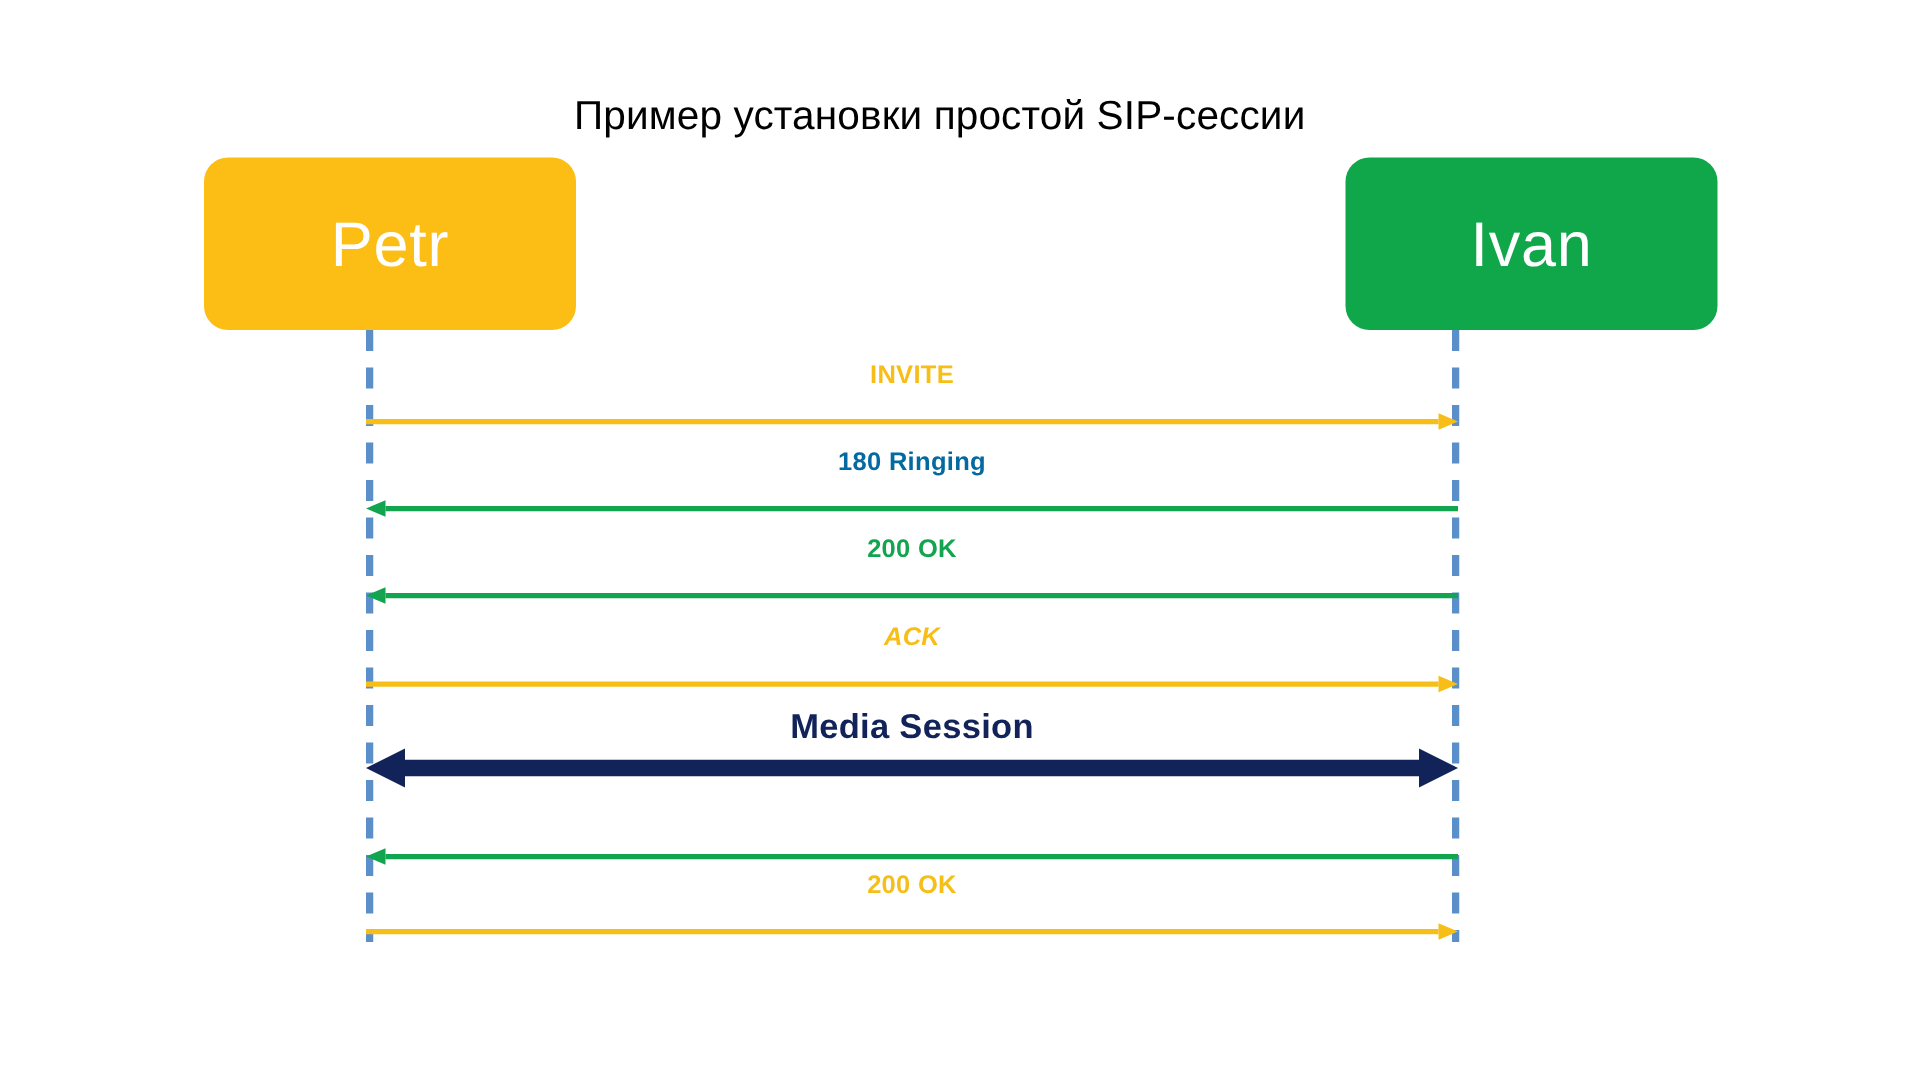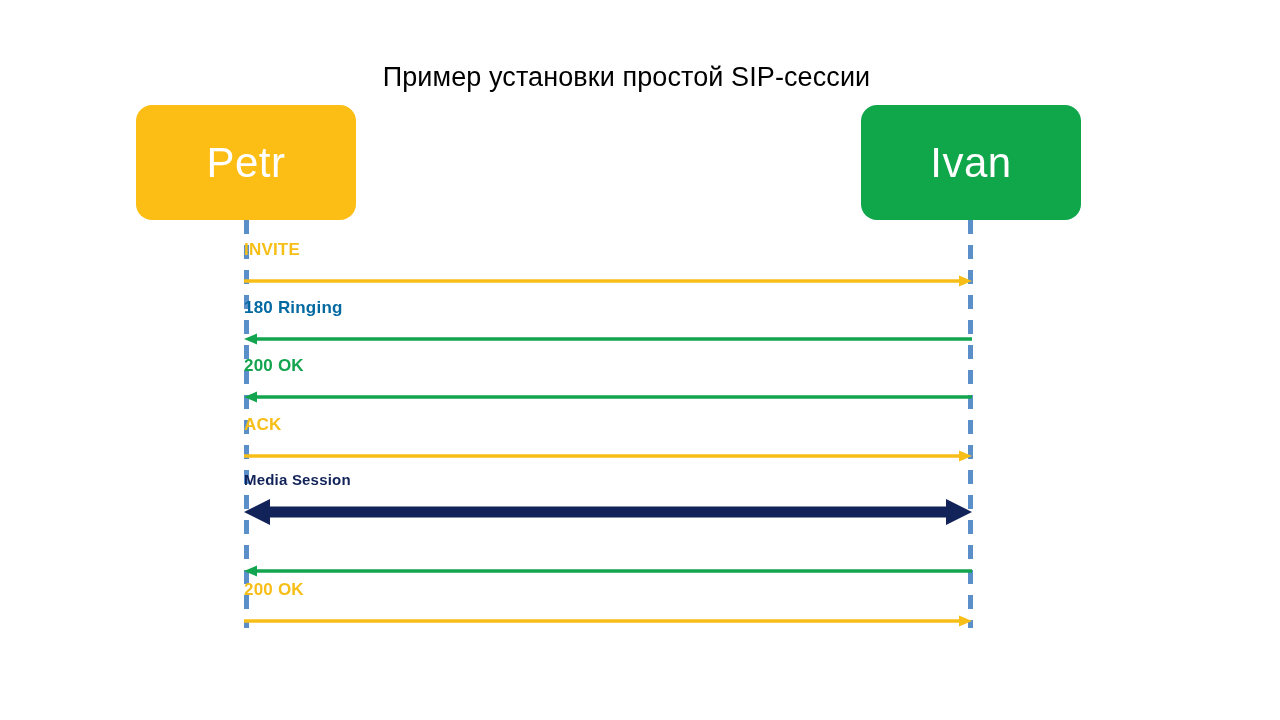--- a/index.html
+++ b/index.html
@@ -28,33 +28,33 @@
     color: #000000;
     letter-spacing: 0.1px;
     white-space: nowrap;
     margin-top: 20px;
   }
 
   
   .actor-box {
     position: absolute;
     top: 105px;
-    width: 220px;
+    width: 248px;
     height: 115px;
     border-radius: 16px;
     display: flex;
     align-items: center;
     justify-content: center;
     color: #ffffff;
     font-size: 42px;
     font-weight: 400;
     letter-spacing: 0.5px;
   }
   #actor-left  { left: 136px; }
-  #actor-right { left: 861px; justify-content: center; }
+  #actor-right { left: 897px; justify-content: center; }
 
   
   .lifeline {
     position: absolute;
     top: 220px;
     height: 408px;
     width: 5px;
   }
   #lifeline-left  { left: 244px; }
   #lifeline-right { left: 968px; }
@@ -68,34 +68,35 @@
     position: absolute;
     left: 244px;
     width: 728px;
     height: 56px;
   }
   .msg-label {
     position: absolute;
     left: 0;
     top: 0;
     width: 728px;
+    text-align: center;
     font-size: 17px;
     font-weight: 700;
     letter-spacing: 0.2px;
     white-space: nowrap;
   }
   .msg-arrow {
     position: absolute;
     left: 0;
     top: 26px;
     width: 728px;
     height: 30px;
     overflow: visible;
   }
-  .msg-media .msg-label { font-size: 15px; }
+  .msg-media .msg-label { font-size: 23px; }
 </style>
 </head>
 <body>
 
 <div id="canvas">
 
   <div id="diagram-title">Пример установки простой SIP-сессии</div>
 
   <div class="actor-box" id="actor-left" style="background: rgb(252, 189, 20);">
     <span>Petr</span>
@@ -132,21 +133,21 @@
             <polygon points="0,15 13,9.5 13,20.5" fill="#12A44E"></polygon>
           </svg></div>
       </div>
       <div class="message" style="top: 356px;">
         <div class="msg-label" style="color: rgb(18, 164, 78);">200 OK</div>
         <div class="msg-arrow"><svg width="728" height="30" viewBox="0 0 728 30">
             <line x1="13" y1="15" x2="728" y2="15" stroke="#12A44E" stroke-width="3.5"></line>
             <polygon points="0,15 13,9.5 13,20.5" fill="#12A44E"></polygon>
           </svg></div>
       </div>
-      <div class="message" style="top: 415px;">
+      <div class="message" style="top: 415px; font-style: italic;">
         <div class="msg-label" style="color: rgb(247, 190, 23);">ACK</div>
         <div class="msg-arrow"><svg width="728" height="30" viewBox="0 0 728 30">
             <line x1="0" y1="15" x2="715" y2="15" stroke="#F7BE17" stroke-width="3.5"></line>
             <polygon points="728,15 715,9.5 715,20.5" fill="#F7BE17"></polygon>
           </svg></div>
       </div>
       <div class="message msg-media" style="top: 471px;">
         <div class="msg-label" style="color: rgb(17, 35, 89);">Media Session</div>
         <div class="msg-arrow"><svg width="728" height="30" viewBox="0 0 728 30">
             <line x1="26" y1="15" x2="702" y2="15" stroke="#112359" stroke-width="11"></line>

